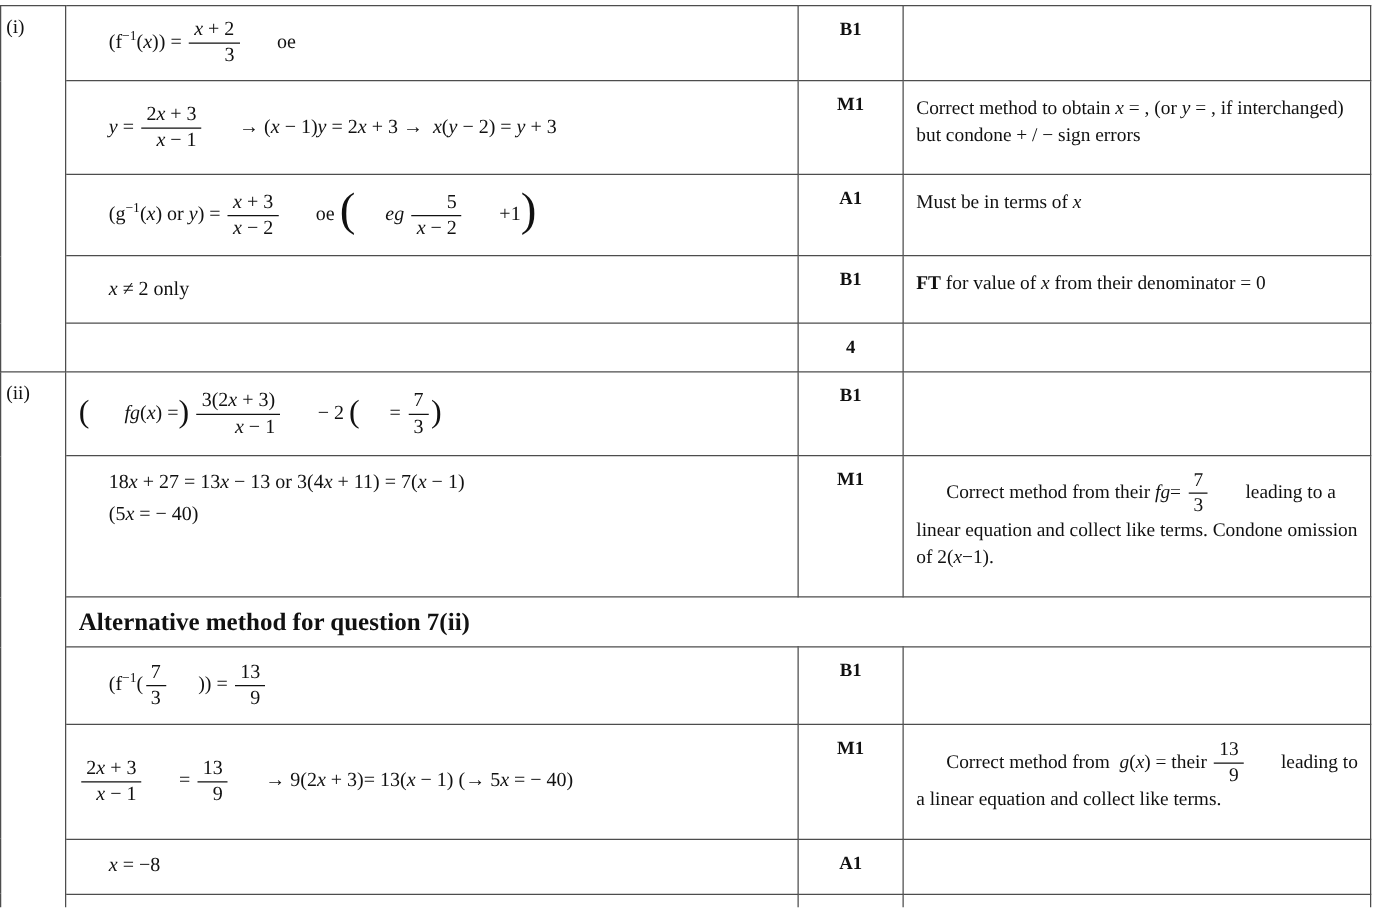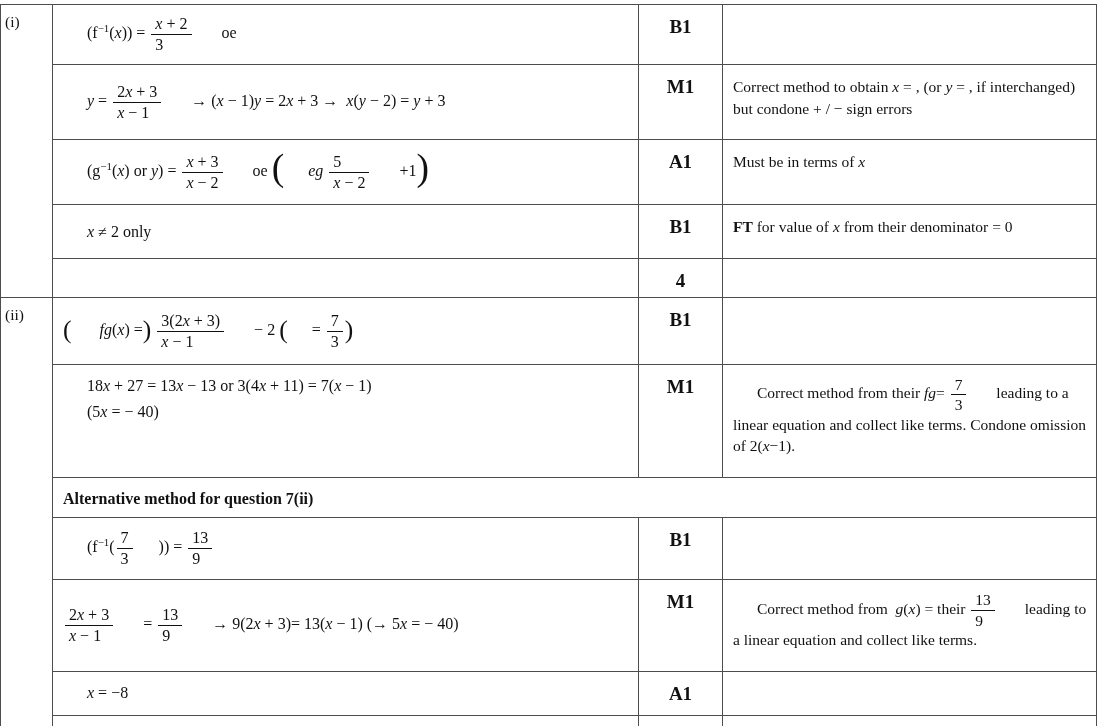--- a/index.html
+++ b/index.html
@@ -39,38 +39,38 @@
   td.work.top{
     vertical-align:top;
     padding-top:8px;
     line-height:1.6;
   }
   td.mark{
     vertical-align:top;
     text-align:center;
     padding-top:11px;
     font-weight:bold;
-    font-size:19px;
+    font-size:15px;
   }
   td.guide{
     vertical-align:top;
     padding:11px 8px 20px 10px;
     font-size:15.5px;
     line-height:1.4;
   }
   td.alt{
     vertical-align:middle;
     padding:2px 8px 0 10px;
     font-weight:bold;
-    font-size:16px;
+    font-size:20px;
   }
   .frac{
     display:inline-block;
     vertical-align:middle;
-    text-align:left;
+    text-align:right;
     line-height:1.12;
     padding:0 2px;
   }
   .frac .num{display:block;border-bottom:1px solid #111111;padding:0 4px 1px 4px;}
   .frac .den{display:block;padding:1px 4px 0 4px;}
   sup{font-size:68%;line-height:0;}
   .bp{font-size:235%;line-height:0;vertical-align:-0.10em;font-weight:400;}
   .mp{font-size:160%;line-height:0;vertical-align:-0.10em;font-weight:400;}
   .m{white-space:pre-wrap;margin-left:24px;}
 </style>

